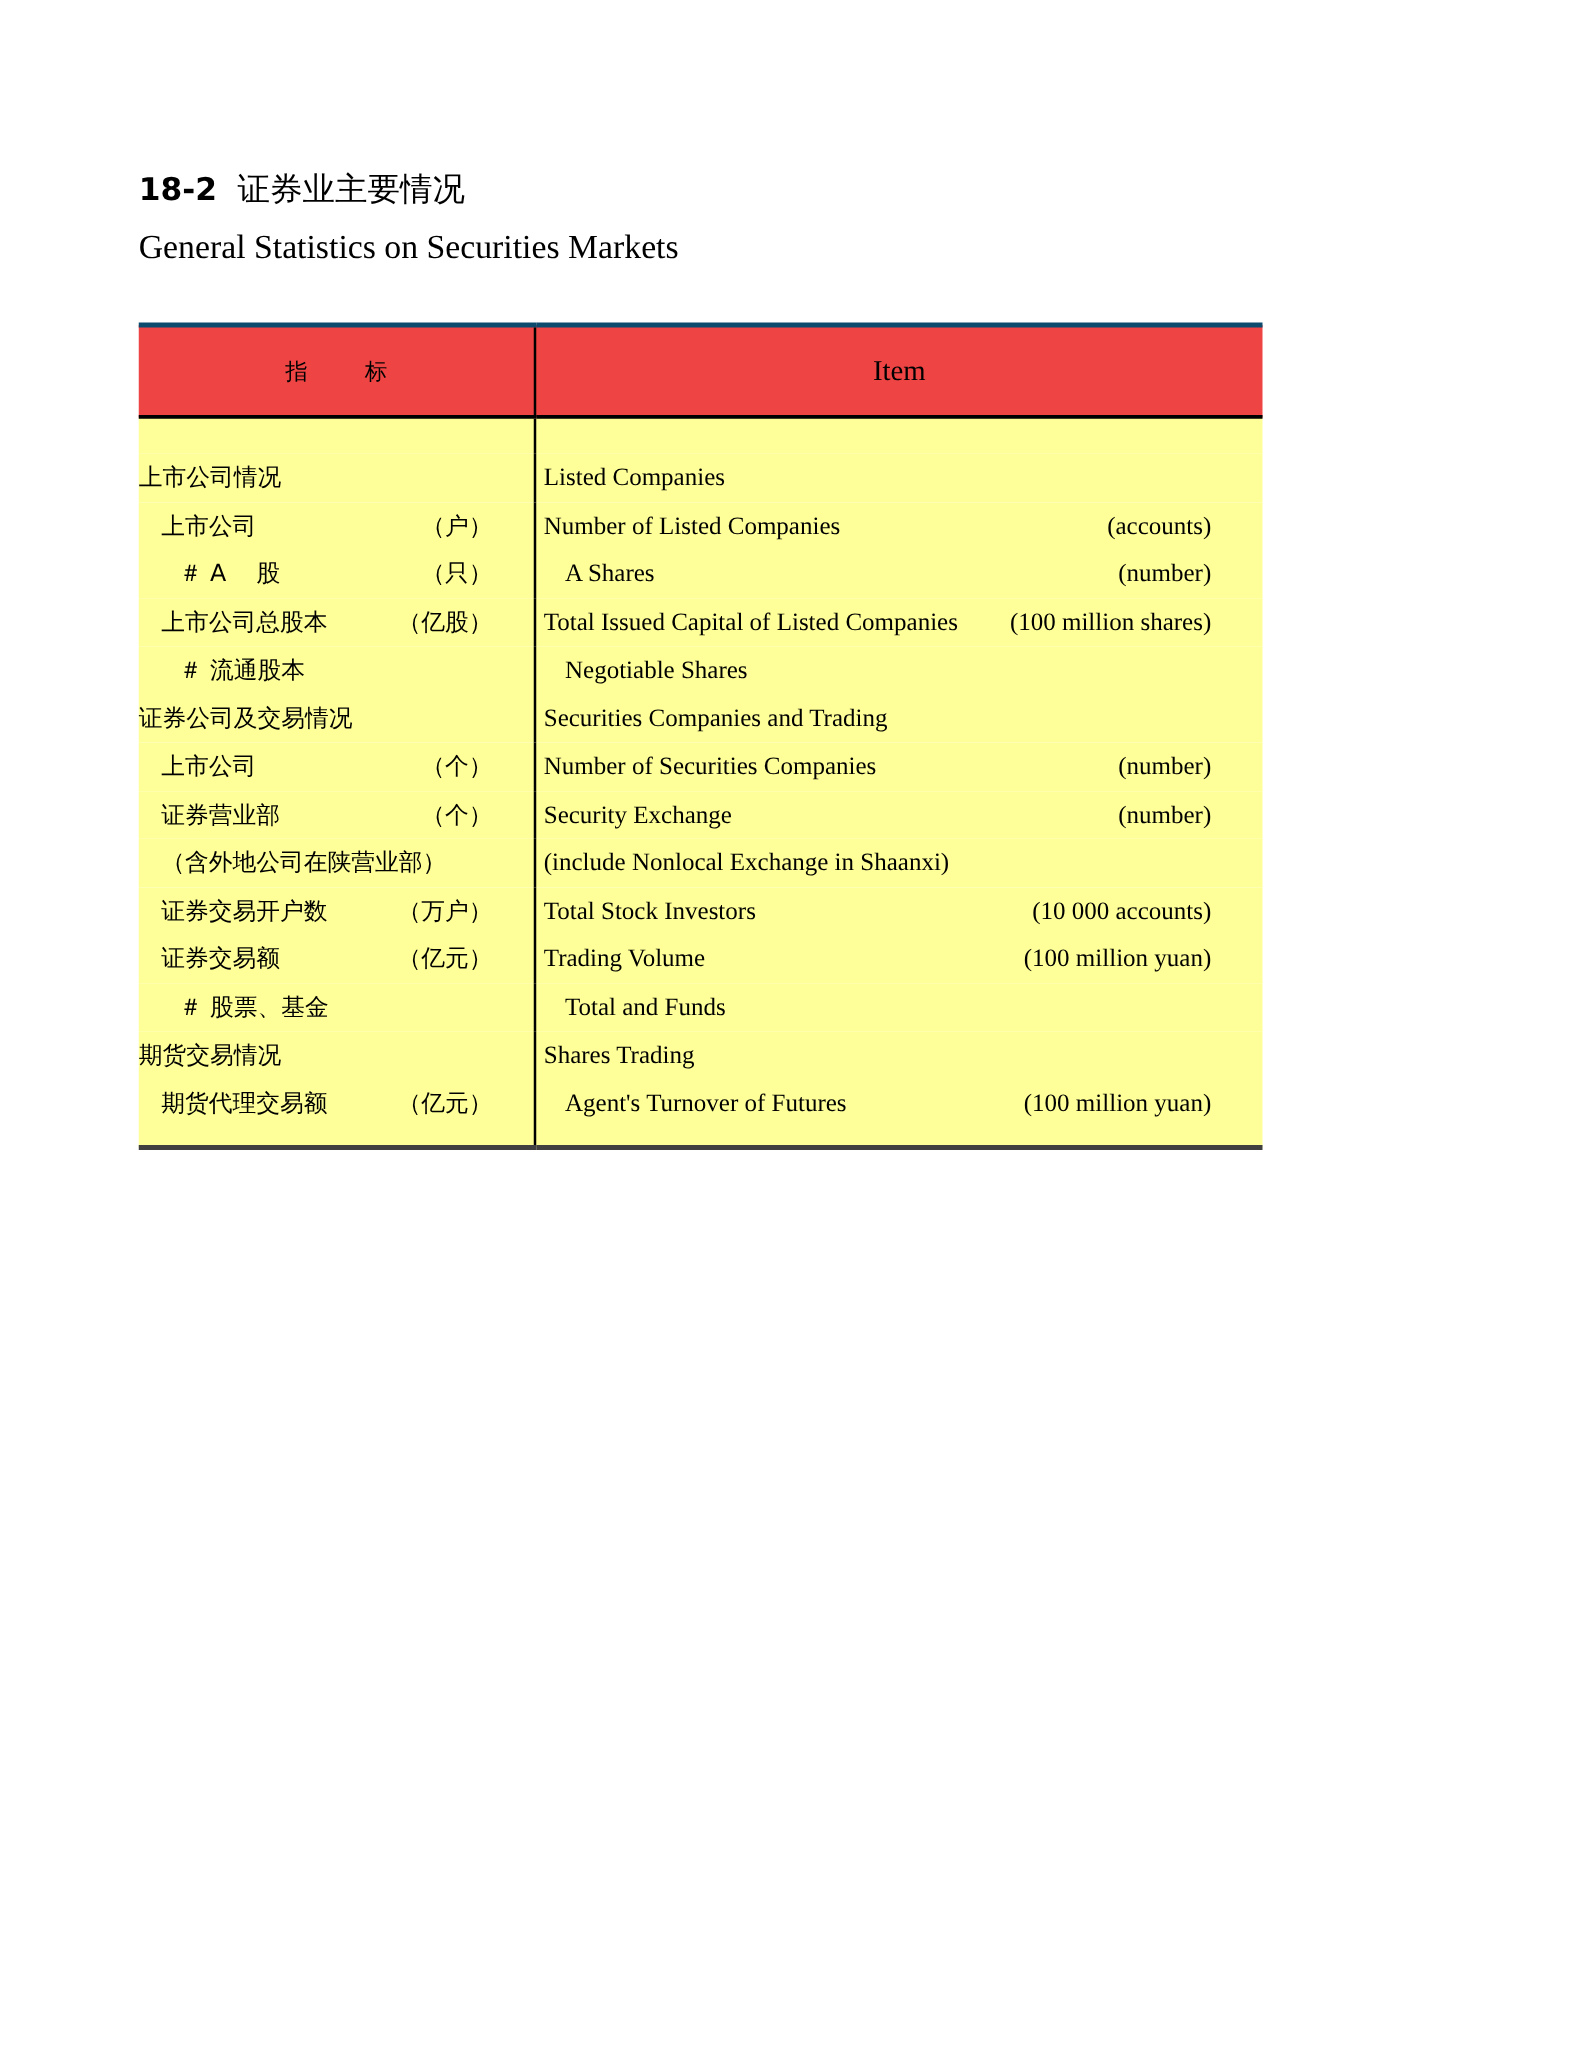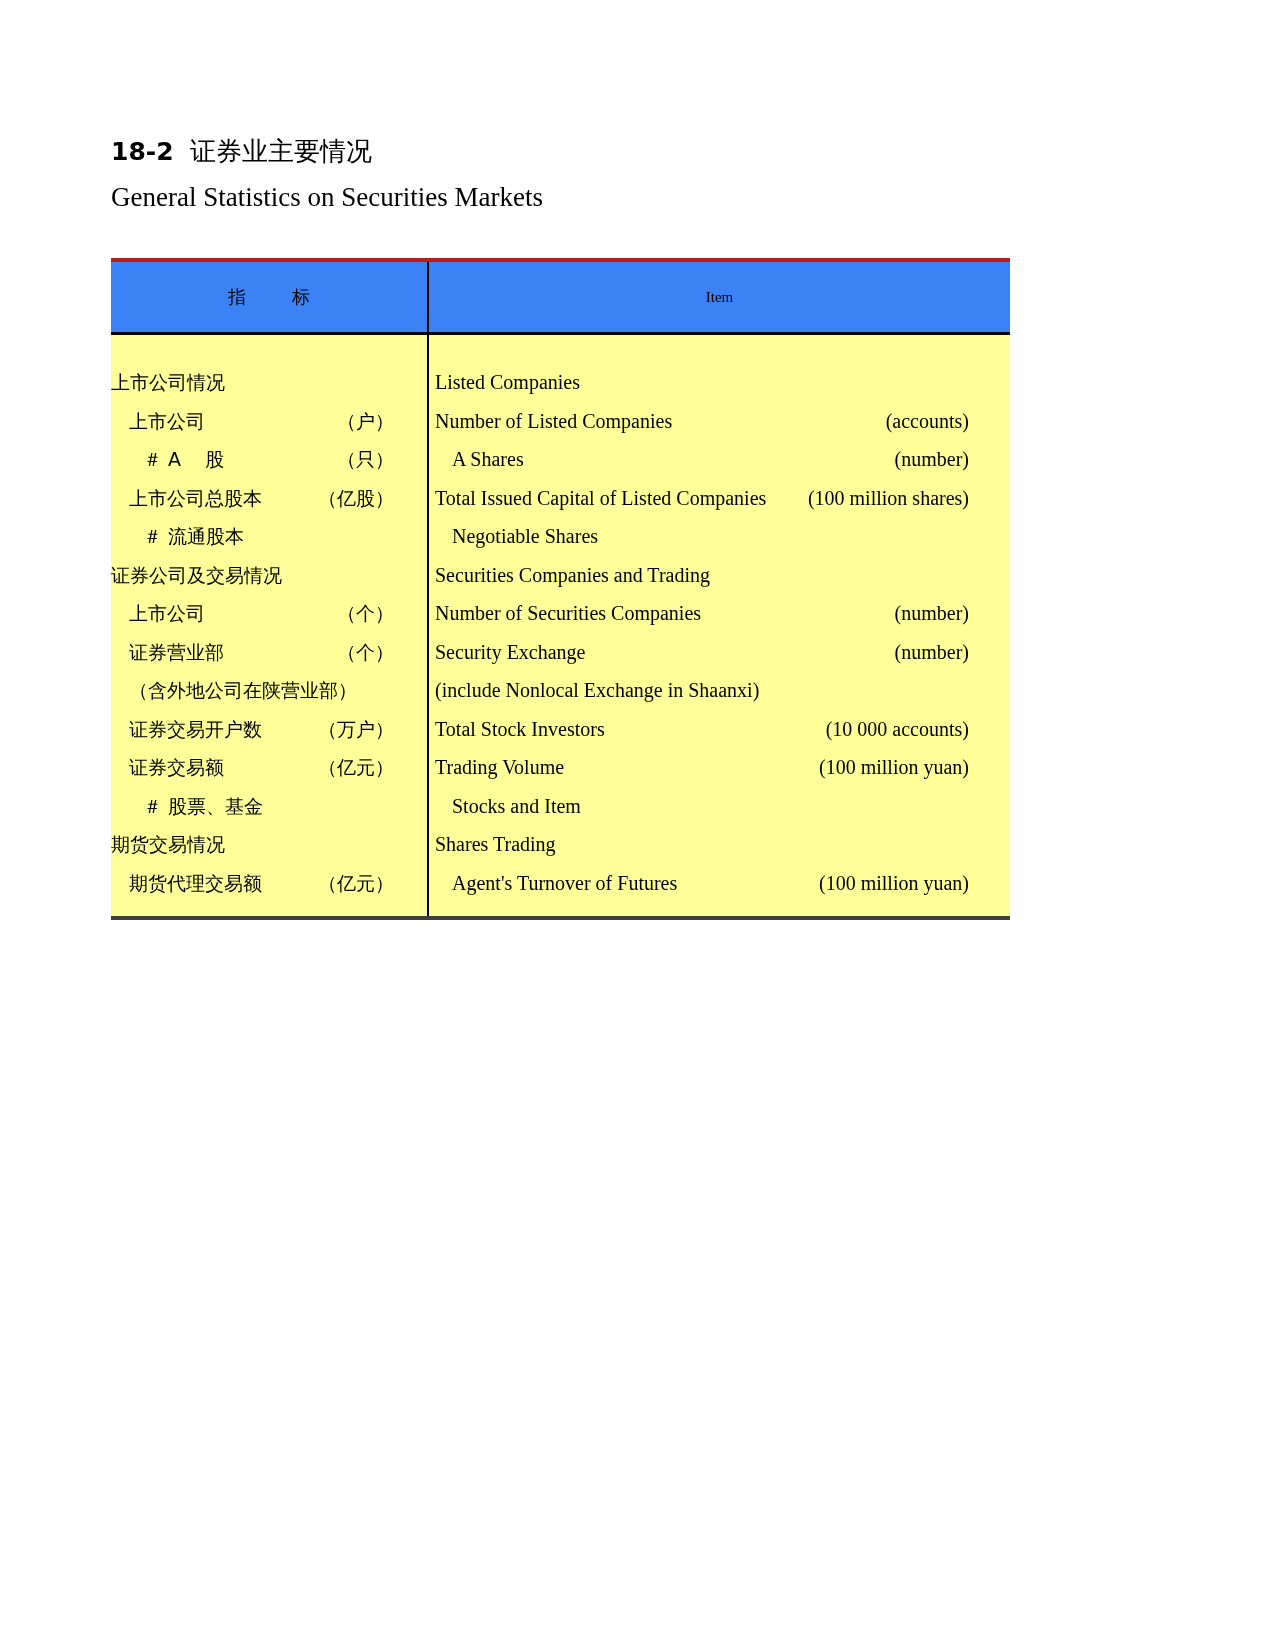--- a/index.html
+++ b/index.html
@@ -65,40 +65,40 @@
   }
   table.stat {
     border-collapse: collapse;
     width: 899px;
     table-layout: fixed;
   }
   table.stat col.c-cn { width: 317px; }
   table.stat col.c-en { width: 582px; }
 
   table.stat thead th {
-    background: #3b82f6;
-    border-top: 4px solid #b91c1c;
+    background: #ef4444;
+    border-top: 4px solid #0c4a6e;
     border-bottom: 3px solid #000000;
     padding: 0;
     height: 70px;
     font-weight: normal;
     vertical-align: middle;
   }
   table.stat thead th.h-cn {
     border-right: 2px solid #000000;
   }
   .hd-cn {
     font-family: "DejaVu Sans", "Liberation Sans", sans-serif;
     font-size: 18px;
     text-align: center;
     letter-spacing: 0;
     white-space: pre;
   }
   .hd-en {
-    font-size: 15px;
+    font-size: 23px;
     text-align: center;
   }
 
   table.stat tbody td {
     background: #ffff99;
     padding: 0;
     vertical-align: middle;
     height: 38.5px;
   }
   table.stat tbody td.cn {
@@ -281,21 +281,21 @@
             </td>
             <td class="en">
               <div class="en-inner"><span class="en-label eind0">Trading Volume</span><span class="en-unit">(100 million yuan)</span></div>
             </td>
           </tr>
           <tr>
             <td class="cn">
               <div class="cn-inner"><span class="cn-label ind2">＃ 股票、基金</span></div>
             </td>
             <td class="en">
-              <div class="en-inner"><span class="en-label eind1">Stocks and Item</span></div>
+              <div class="en-inner"><span class="en-label eind1">Total and Funds</span></div>
             </td>
           </tr>
           <tr>
             <td class="cn">
               <div class="cn-inner"><span class="cn-label ind0">期货交易情况</span></div>
             </td>
             <td class="en">
               <div class="en-inner"><span class="en-label eind0">Shares Trading</span></div>
             </td>
           </tr>

